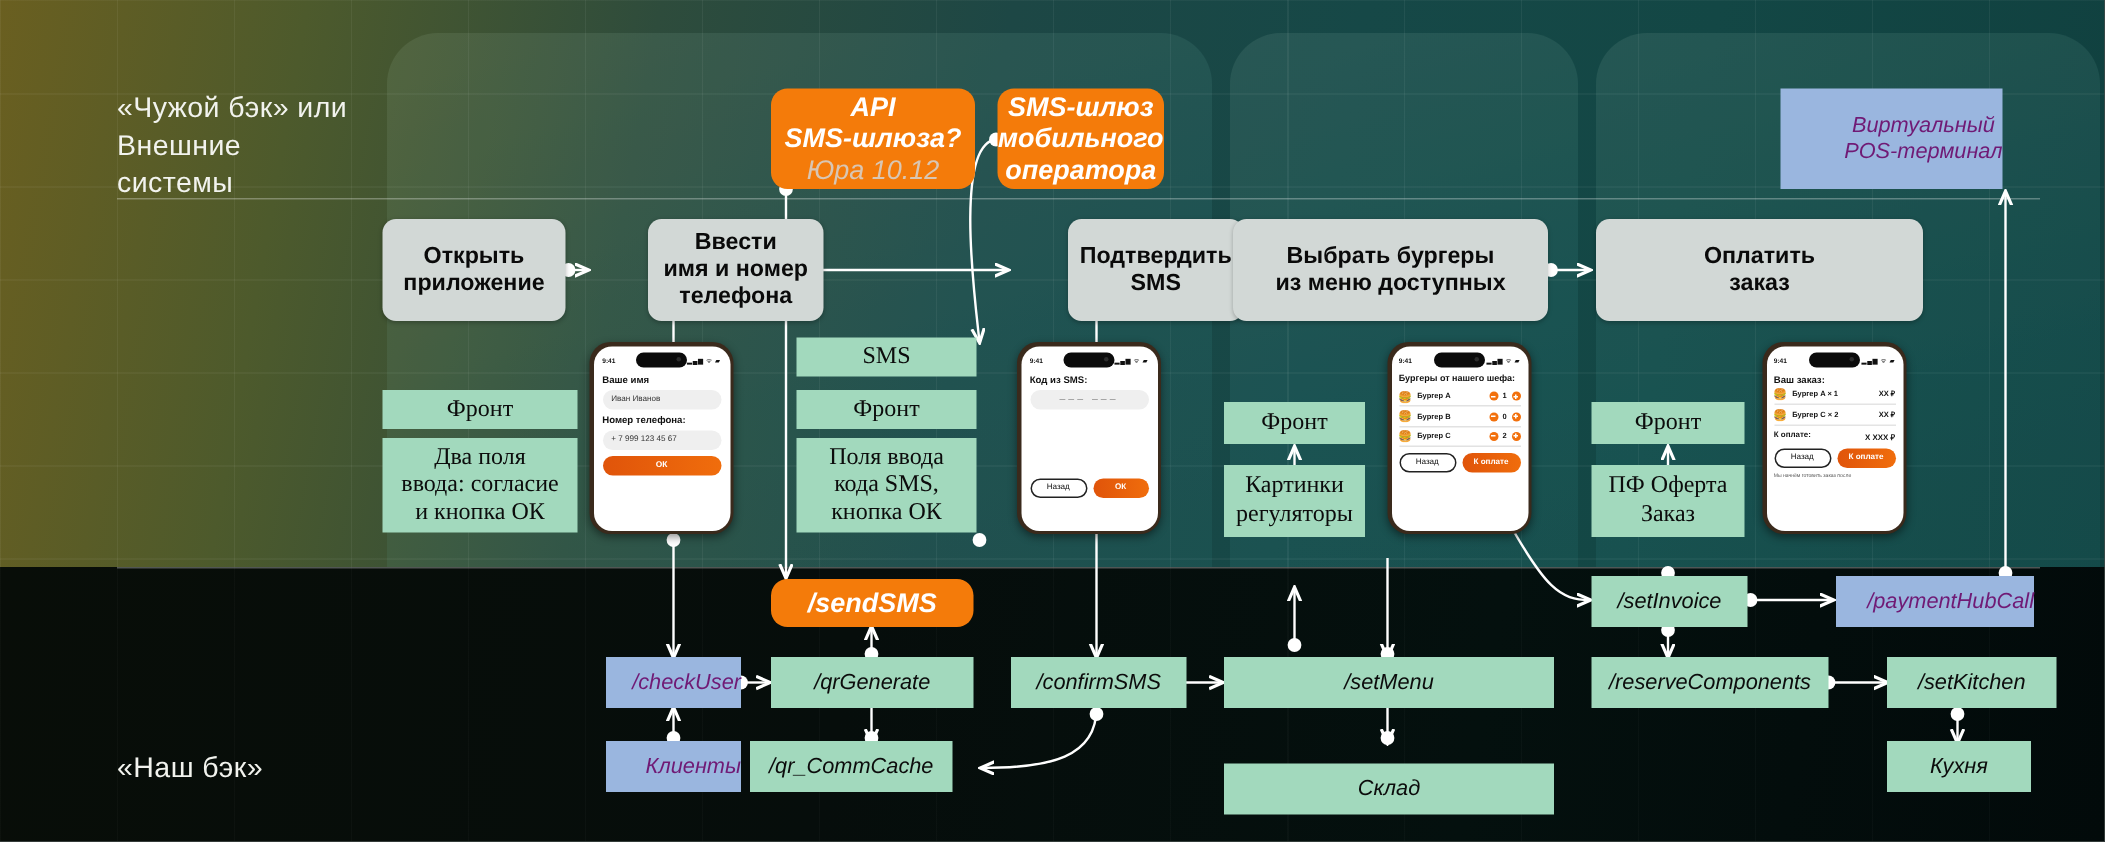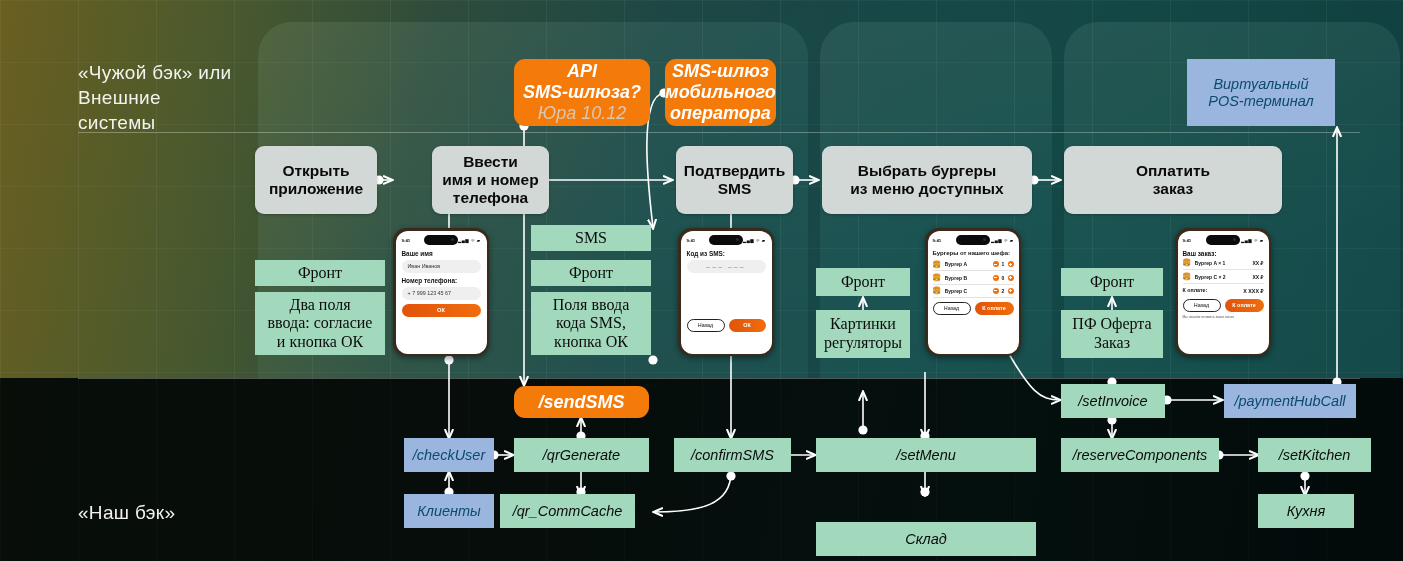--- a/index.html
+++ b/index.html
@@ -63,21 +63,21 @@
   }
   .box-gray{
     background:#d2d8d6; color:#0a0a0a; font-weight:bold; font-size:15.5px;
     border-radius:9px; box-shadow:0 1px 3px rgba(0,0,0,.25);
   }
   .box-orange{
     background:#f47b0a; color:#ffffff; font-style:italic; font-size:18px; font-weight:600;border-radius:11px;
   }
   .box-orange .sub{ color:#d9c6b3; font-style:italic; font-weight:400; display:block; }
   .box-blue{
-    background:#9ab6df; color:#0c4a6e; font-style:italic; font-size:14.5px;
+    background:#9ab6df; color:#701a75; font-style:italic; font-size:14.5px;justify-content:flex-end;
   }
   .box-green{
     background:#a2d9bd; color:#0c0c0c; font-size:14.5px;
   }
   .box-green.mono{ font-style:italic; }
   .box-serif{ font-family:"Liberation Serif", serif; font-size:16px; }
 
   
   svg.links{ position:absolute; left:0; top:0; width:1403px; height:561px; pointer-events:none; }
 
@@ -270,21 +270,21 @@
 
   <div class="box box-gray" style="left:255px;top:146px;width:122px;height:68px;">
     <span style="white-space:pre-line">Открыть
 приложение</span>
   </div>
   <div class="box box-gray" style="left:392px;top:146px;width:117px;height:68px;margin-left:40px;">
     <span style="white-space:pre-line">Ввести
 имя и номер
 телефона</span>
   </div>
-  <div class="box box-gray" style="left:676px;top:146px;width:117px;height:68px;">
+  <div class="box box-gray" style="left:712px;top:146px;width:117px;height:68px;">
     <span style="white-space:pre-line">Подтвердить
 SMS</span>
   </div>
   <div class="box box-gray" style="left:822px;top:146px;width:210px;height:68px;">
     <span style="white-space:pre-line">Выбрать бургеры
 из меню доступных</span>
   </div>
   <div class="box box-gray" style="left:1064px;top:146px;width:218px;height:68px;">
     <span style="white-space:pre-line">Оплатить
 заказ</span>
@@ -452,21 +452,21 @@
   </div>
   <div class="box box-green mono" style="left:500px;top:494px;width:135px;height:34px;">
     <span>/qr_CommCache</span>
   </div>
   <div class="box box-green mono" style="left:674px;top:438px;width:117px;height:34px;">
     <span>/confirmSMS</span>
   </div>
   <div class="box box-green mono" style="left:816px;top:438px;width:220px;height:34px;">
     <span>/setMenu</span>
   </div>
-  <div class="box box-green mono" style="left:816px;top:522px;width:220px;height:34px;">
+  <div class="box box-green mono" style="left:816px;top:509px;width:220px;height:34px;">
     <span>Склад</span>
   </div>
   <div class="box box-green mono" style="left:1061px;top:384px;width:104px;height:34px;">
     <span>/setInvoice</span>
   </div>
   <div class="box box-blue" style="left:1224px;top:384px;width:132px;height:34px;">
     <span>/paymentHubCall</span>
   </div>
   <div class="box box-green mono" style="left:1061px;top:438px;width:158px;height:34px;">
     <span>/reserveComponents</span>

